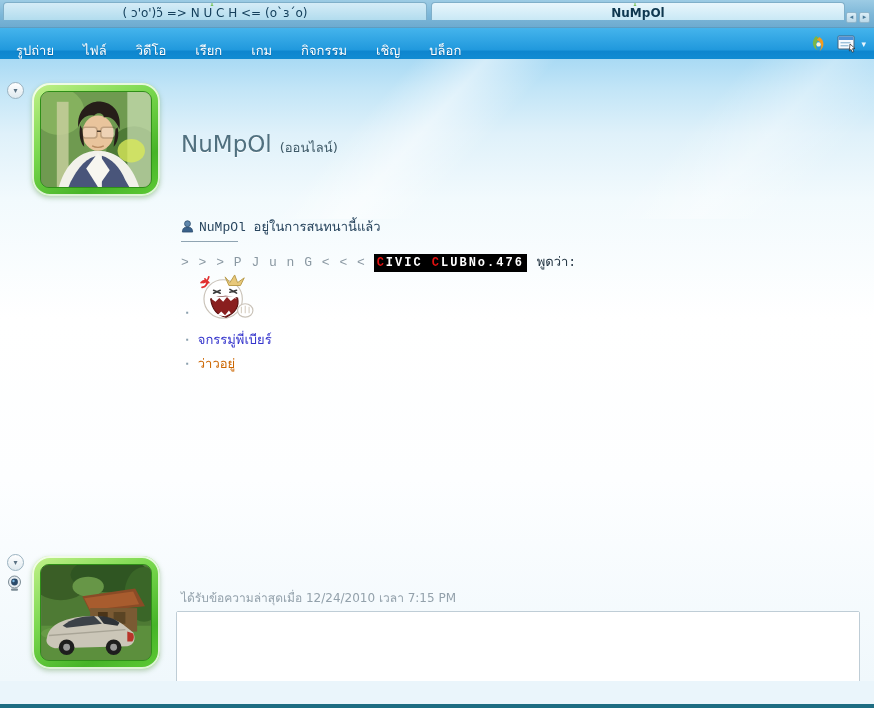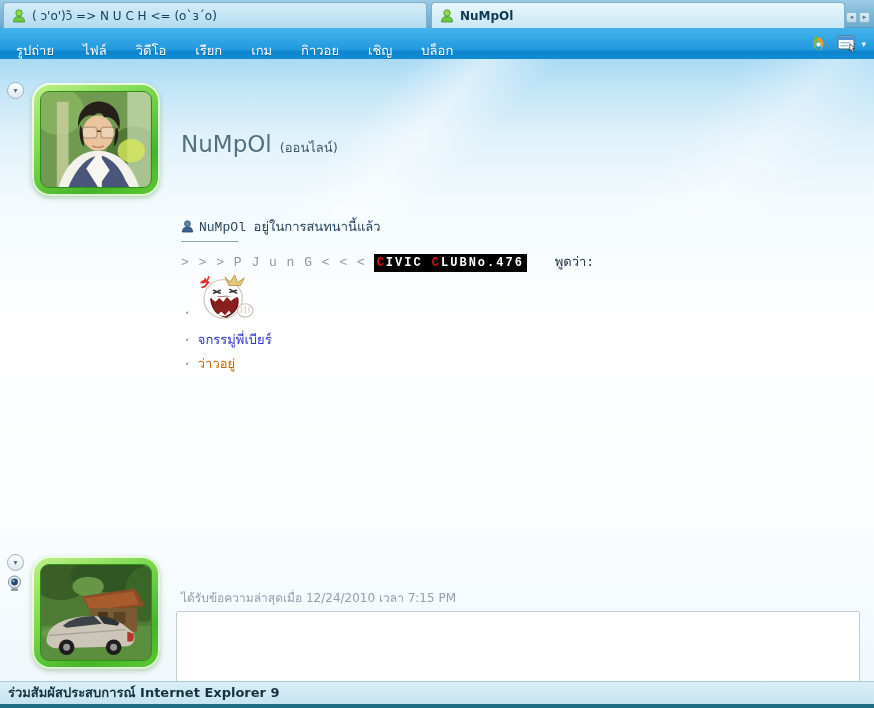--- a/index.html
+++ b/index.html
@@ -4,23 +4,23 @@
 <style>
   * { margin:0; padding:0; box-sizing:border-box; }
   body { font-family:"DejaVu Sans","Liberation Sans",sans-serif; }
   .window { position:relative; width:874px; height:708px; overflow:hidden;
             background:#eaf5fb; font-family:"DejaVu Sans","Liberation Sans",sans-serif; }
 
   
   .tabbar { position:absolute; left:0; top:0; width:874px; height:28px;
             background:linear-gradient(180deg,#9ccbe4 0%,#7db7d8 55%,#6dabd0 100%);
             border-bottom:1px solid #5e9cc0; }
-  .tab { position:absolute; top:2px; height:26px; border:1px solid #7fafc9; border-bottom:none;
+  .tab { position:absolute; top:2px; height:18px; border:1px solid #7fafc9; border-bottom:none;
          border-radius:4px 4px 0 0; display:flex; align-items:center; padding:0 8px;
-         font-size:12px; color:#15405c; }
+         font-size:12px; color:#15405c;flex-direction:column; }
   .tab.inactive { left:3px; width:424px; background:linear-gradient(180deg,#d5ecf7,#b2dcee); }
   .tab.active { left:431px; width:414px; background:linear-gradient(180deg,#e8f6fc,#c9e8f5);
                 font-weight:bold; color:#0f374f; }
   .tab .buddy { margin-right:6px; }
   .navarrows { position:absolute; right:4px; top:12px; display:flex; gap:2px; }
   .navbtn { width:11px; height:11px; border:1px solid #8fb6cc; border-radius:2px;
             background:linear-gradient(#dceef7,#bcd9e8); font-size:7px; line-height:9px;
             text-align:center; color:#4a7a99; cursor:pointer; }
 
   
@@ -58,21 +58,21 @@
   .chat-presence { font-size:13px; color:#3f5a68; }
 
   
   .history { position:absolute; left:181px; top:158px; width:665px; font-size:13px; color:#28455e;font-family:Liberation Mono, monospace; }
   .joined { display:flex; align-items:center; gap:5px; height:18px; }
   .joined-divider { width:57px; height:1px; background:#8fa4b2; margin-top:6px; }
   .sender1 { margin-top:9px; white-space:nowrap; }
   .sender-prefix { color:#8a98a2; letter-spacing:1px; font-size:13px; }
   .hl { background:#000; color:#fff; font-weight:bold; letter-spacing:2px; padding:2px 3px; font-size:12px; }
   .hl .c { color:#e01010; }
-  .sender-suffix { color:#1d2f3d; margin-left:20px; }
+  .sender-suffix { color:#1d2f3d; margin-left:2px; }
   .msgrow { display:flex; align-items:center; }
   .msgrow.emote { align-items:flex-end; margin-top:2px; }
   .bullet { font-size:8px; color:#8ba0ae; margin:0 8px 0 4px; line-height:1; }
   .msgrow.emote .bullet { margin-bottom:5px; }
   .msg-blue { color:#3333cc; margin-top:0; }
   .row-m1 { margin-top:7px; }
   .sender2 { margin-top:3px; color:#2b3a46; }
   .row-m2 { margin-top:3px; }
   .msg-orange { color:#cc6600; }
 
@@ -118,21 +118,21 @@
     </div>
   </div>
 
   <div class="menubar">
     <div class="menu-items">
       <span class="menu-item">รูปถ่าย</span>
       <span class="menu-item">ไฟล์</span>
       <span class="menu-item">วิดีโอ</span>
       <span class="menu-item">เรียก</span>
       <span class="menu-item">เกม</span>
-      <span class="menu-item">กิาวอย</span>
+      <span class="menu-item">กิจกรรม</span>
       <span class="menu-item">เชิญ</span>
       <span class="menu-item">บล็อก</span>
     </div>
     <div class="menu-right">
       <svg width="20" height="20" viewBox="0 0 20 20">
         <path d="M8,2 C3.5,6.5 3.8,13 9.5,16.5 C6.8,12.5 7.8,7.5 12,5 Z" fill="#7ab648"></path>
         <path d="M11.5,3 C16.5,6.5 17,12.5 11.5,17.5 C14.8,12.5 13.3,8 8.8,5.8 Z" fill="#f59b1e"></path>
         <circle cx="10.6" cy="10.4" r="2.2" fill="#fef3d8"></circle>
       </svg>
       <span style="display:flex;align-items:center;gap:3px;">
@@ -267,18 +267,15 @@
       </div>
     </div>
 
     <div class="compose">
 
       <textarea class="compose-input" value="" style=""></textarea>
 
     </div>
   </div>
 
-  <div class="footer">
-    <span>ร่วมสัมผัสประสบการณ์ Internet Explorer 9</span>
-  </div>
   <div class="bottomstrip"></div>
 
 </div>
 
 </body></html>

